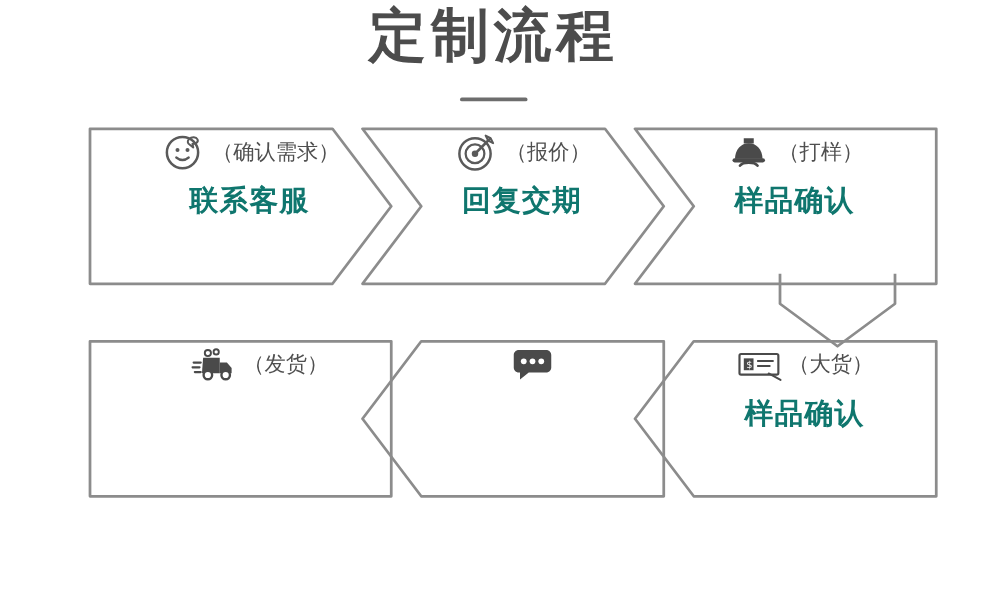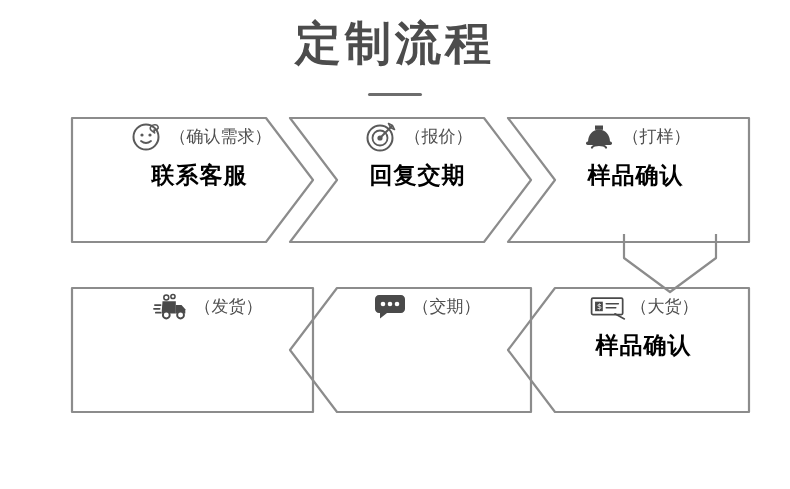--- a/index.html
+++ b/index.html
@@ -15,21 +15,21 @@
     position: relative;
     overflow: hidden;
   }
   .page-title {
     text-align: center;
     font-size: 46px;
     font-weight: bold;
     letter-spacing: 4px;
     color: #4c4c4c;
     margin: 0;
-    padding-top: 16px;
+    padding-top: 1px;
     line-height: 1.2;
     font-family: "DejaVu Sans", "Liberation Sans", sans-serif;
   }
   .title-rule {
     width: 54px;
     height: 3px;
     background: #6d6d6d;
     margin: 22px auto 0 auto;
     border-radius: 2px;
   }
@@ -84,21 +84,21 @@
   .icon-wrap svg { display: block; }
   .step-tag {
     font-size: 17px;
     color: #4f4f4f;
     font-family: "DejaVu Sans", "Liberation Sans", sans-serif;
     white-space: nowrap;
   }
   .step-label {
     font-size: 23px;
     font-weight: bold;
-    color: #000000;
+    color: #0f766e;
     letter-spacing: 1px;
     font-family: "DejaVu Sans", "Liberation Sans", sans-serif;
     white-space: nowrap;
   }
 
   
   #step-1 { left: 70px;  top: 8px;   width: 245px; }
   #step-2 { left: 288px; top: 8px;   width: 245px; }
   #step-3 { left: 506px; top: 8px;   width: 245px; }
   #step-4 { left: 70px;  top: 178px; width: 245px; }
@@ -229,21 +229,20 @@
     <div class="content">
       <div class="step-top">
         <span class="icon-wrap">
           <svg width="38" height="36" viewBox="0 0 38 36">
             <path d="M4,11 C4,8.8 5.8,7 8,7 L30,7 C32.2,7 34,8.8 34,11 L34,21 C34,23.2 32.2,25 30,25 L16,25 L9,30.5 L9,25 L8,25 C5.8,25 4,23.2 4,21 Z" fill="#4a4a4a"></path>
             <circle cx="12" cy="16" r="2.3" fill="#ffffff"></circle>
             <circle cx="19" cy="16" r="2.3" fill="#ffffff"></circle>
             <circle cx="26" cy="16" r="2.3" fill="#ffffff"></circle>
           </svg>
         </span>
-        <span class="step-tag">（交期）</span>
       </div>
     </div>
   </div>
 
   <div class="step row-2" id="step-6">
     <div class="shape">
       <svg viewBox="0 0 245 128" preserveAspectRatio="none">
         <path d="M49,2 L243,2 L243,126 L49,126 L2,64 Z" fill="none" stroke="#8c8c8c" stroke-width="2.2" stroke-linejoin="round"></path>
       </svg>
     </div>

